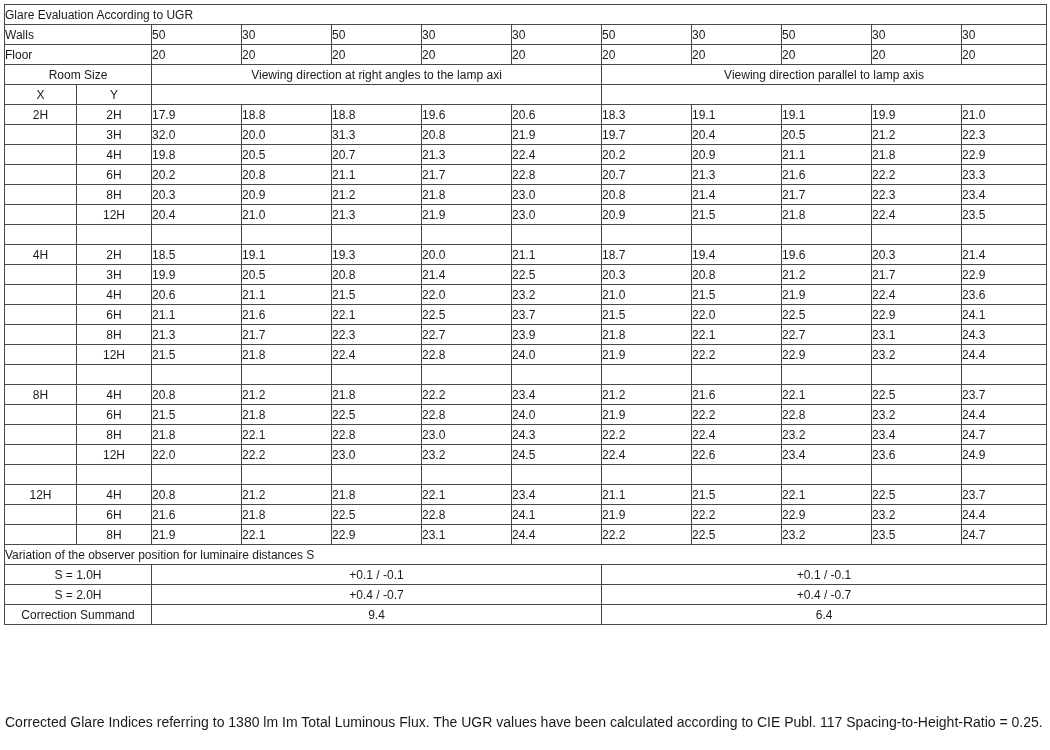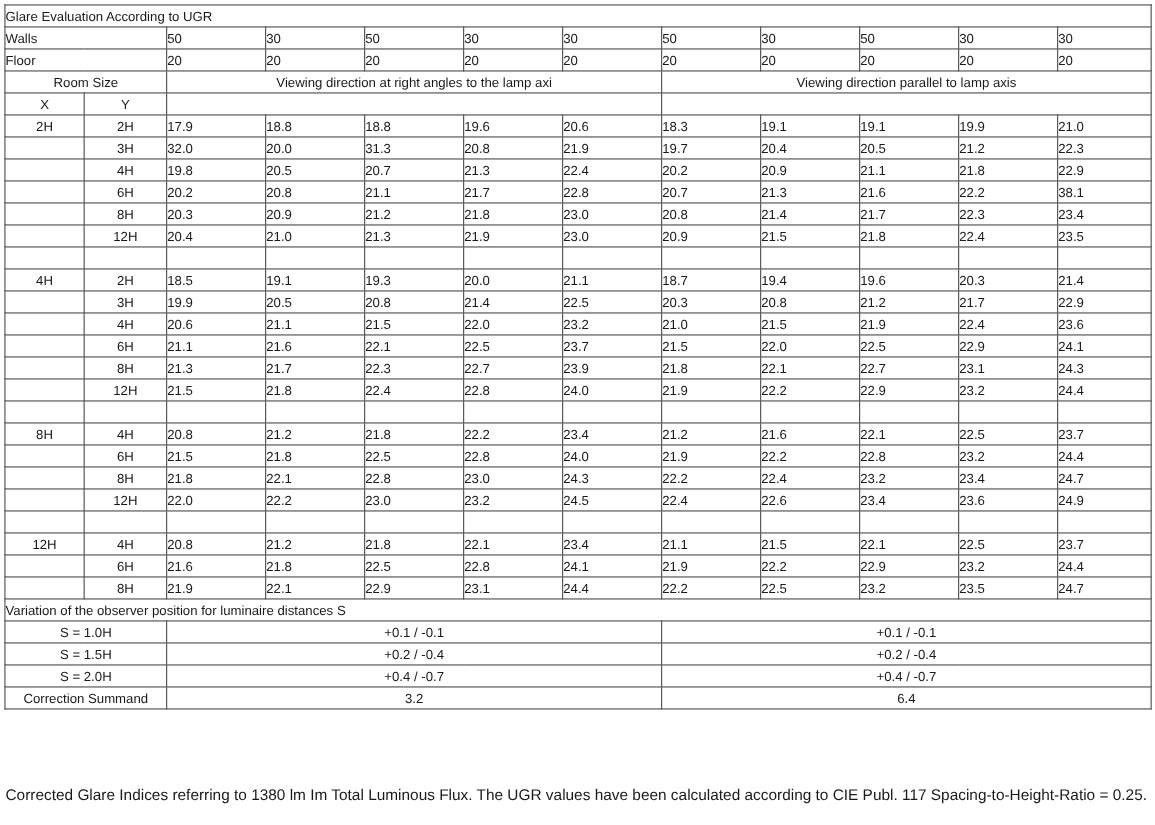--- a/index.html
+++ b/index.html
@@ -221,21 +221,21 @@
         <td class="grp-y">6H</td>
         <td class="valcell">20.2</td>
         <td class="valcell">20.8</td>
         <td class="valcell">21.1</td>
         <td class="valcell">21.7</td>
         <td class="valcell">22.8</td>
         <td class="valcell">20.7</td>
         <td class="valcell">21.3</td>
         <td class="valcell">21.6</td>
         <td class="valcell">22.2</td>
-        <td class="valcell">38.1</td>
+        <td class="valcell">23.3</td>
       </tr>
       <tr class="data-row">
         <td class="grp-x"></td>
         <td class="grp-y">8H</td>
         <td class="valcell">20.3</td>
         <td class="valcell">20.9</td>
         <td class="valcell">21.2</td>
         <td class="valcell">21.8</td>
         <td class="valcell">23.0</td>
         <td class="valcell">20.8</td>
@@ -488,33 +488,28 @@
 
       <tr>
         <td class="varline" colspan="12">Variation of the observer position for luminaire distances S</td>
       </tr>
       <tr>
         <td class="s-label" colspan="2">S = 1.0H</td>
         <td class="s-val" colspan="5">+0.1 / -0.1</td>
         <td class="s-val" colspan="5">+0.1 / -0.1</td>
       </tr>
       <tr>
-        <td class="s-label" colspan="2">S = 1.5H</td>
-        <td class="s-val" colspan="5">+0.2 / -0.4</td>
-        <td class="s-val" colspan="5">+0.2 / -0.4</td>
-      </tr>
-      <tr>
         <td class="s-label" colspan="2">S = 2.0H</td>
         <td class="s-val" colspan="5">+0.4 / -0.7</td>
         <td class="s-val" colspan="5">+0.4 / -0.7</td>
       </tr>
 
 
       <tr>
         <td class="s-label" colspan="2">Correction Summand</td>
-        <td class="s-val" colspan="5">3.2</td>
+        <td class="s-val" colspan="5">9.4</td>
         <td class="s-val" colspan="5">6.4</td>
       </tr>
     </tbody>
   </table>
 
   <div class="footnote-wrap">Corrected Glare Indices referring to 1380 lm Im Total Luminous Flux. The UGR values have been calculated according to CIE Publ. 117     Spacing-to-Height-Ratio = 0.25.</div>
 </div>
 
 </body></html>

